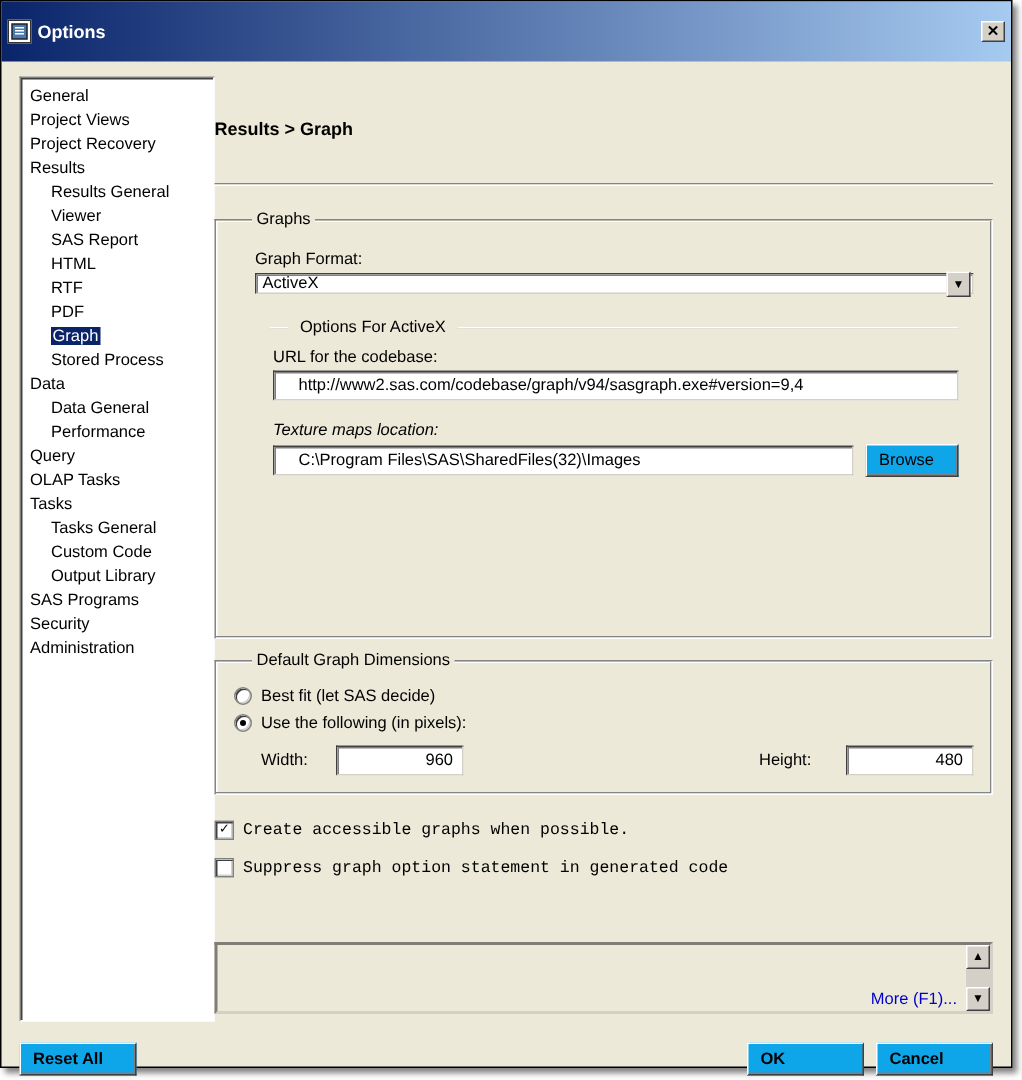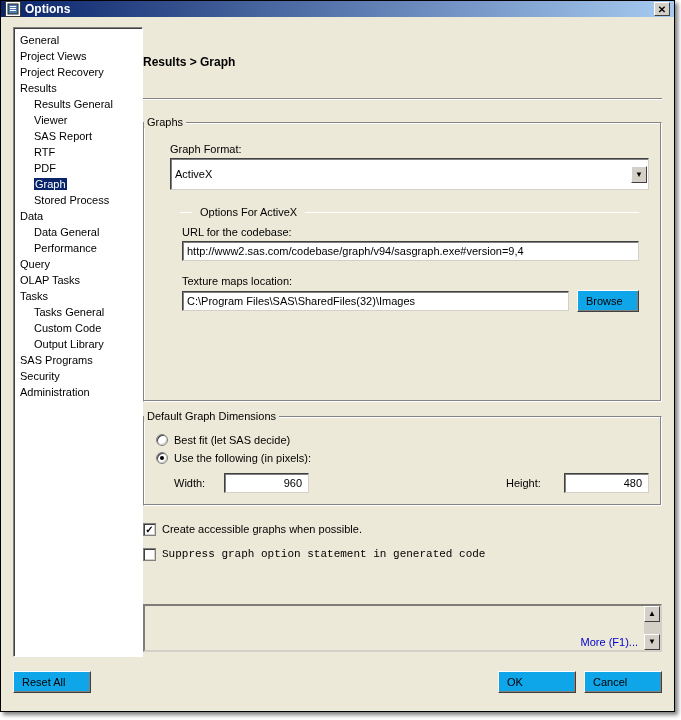--- a/index.html
+++ b/index.html
@@ -14,21 +14,21 @@
   }
   .window {
     width: 675px;
     height: 712px;
     border: 1px solid #000;
     background: #ece9d8;
     box-shadow: 3px 3px 4px rgba(0,0,0,0.5);
     position: relative;
   }
   .titlebar {
-    height: 16px;
+    height: 40px;
     background: linear-gradient(to right, #0a246a, #a6caf0);
     color: #fff;
     display: flex;
     align-items: center;
     padding: 0 4px;
     font-weight: bold;
     font-size: 12px;
   }
   .titlebar-icon {
     width: 16px; height: 16px;
@@ -108,28 +108,28 @@
     border-right-color: #fff;
     border-bottom-color: #fff;
     box-shadow: inset -1px -1px 0 #848484, inset 1px 1px 0 #fff;
     position: relative;
     padding: 14px 12px 12px 12px;
     margin-bottom: 14px;
   }
   .fieldset-legend {
     position: absolute;
     top: -7px;
-    left: 0;
+    left: 24px;
     background: #ece9d8;
     padding: 0 3px;
   }
   .label { display: block; margin-bottom: 3px; margin-top: 6px; }
   .select-wrap {
     width: 100%;
-    height: 32px;
+    height: 14px;
     background: #fff;
     border: 1px solid #404040;
     border-right-color: #d4d0c8;
     border-bottom-color: #d4d0c8;
     box-shadow: inset 1px 1px 0 #808080;
     display: flex;
     align-items: center;
     cursor: default;
   }
   .select-text {
@@ -166,21 +166,21 @@
   .options-for-dash.left { width: 12px; }
   .options-for-dash.right { flex: 1; }
   .input {
     width: 100%;
     height: 20px;
     background: #fff;
     border: 1px solid #404040;
     border-right-color: #d4d0c8;
     border-bottom-color: #d4d0c8;
     box-shadow: inset 1px 1px 0 #808080;
-    padding: 0 4px;
+    padding: 0 16px;
     font: inherit;
   }
   .texture-row {
     display: flex;
     gap: 8px;
     align-items: center;
   }
   .texture-row .input { flex: 1; }
   .btn {
     height: 22px;
@@ -190,20 +190,21 @@
     border: 1px solid #fff;
     border-right-color: #404040;
     border-bottom-color: #404040;
     box-shadow: inset -1px -1px 0 #808080;
     font: inherit;
     text-align: left;
     cursor: default;
   }
   .radio-row, .check-row {
     display: flex;
+    align-items: center;
     gap: 6px;
     padding: 3px 0;
     cursor: default;
   }
   .radio {
     width: 12px; height: 12px;
     border-radius: 50%;
     background: #fff;
     border: 1px solid #808080;
     box-shadow: inset 1px 1px 0 #404040, inset -1px -1px 0 #d4d0c8;
@@ -281,20 +282,21 @@
     color: #0000cc;
     cursor: default;
   }
   .footer {
     position: absolute;
     bottom: 12px;
     left: 12px;
     right: 12px;
     display: flex;
     justify-content: space-between;
+    font-weight: bold;
   }
   .footer-right { display: flex; gap: 8px; }
   .footer .btn { min-width: 78px; }
   .graphs-box { height: 280px; }
 </style>
 </head>
 <body>
 
 <div class="window">
   <div class="titlebar">
@@ -310,20 +312,21 @@
 
   <div class="body">
     <div class="tree" id="tree">
         <div class="tree-item"><span class="lbl">General</span></div>
         <div class="tree-item"><span class="lbl">Project Views</span></div>
         <div class="tree-item"><span class="lbl">Project Recovery</span></div>
         <div class="tree-item"><span class="lbl">Results</span></div>
         <div class="tree-item child"><span class="lbl">Results General</span></div>
         <div class="tree-item child"><span class="lbl">Viewer</span></div>
         <div class="tree-item child"><span class="lbl">SAS Report</span></div>
+        <div class="tree-item child"><span class="lbl">HTML</span></div>
         <div class="tree-item child"><span class="lbl">RTF</span></div>
         <div class="tree-item child"><span class="lbl">PDF</span></div>
         <div class="tree-item child selected"><span class="lbl">Graph</span></div>
         <div class="tree-item child"><span class="lbl">Stored Process</span></div>
         <div class="tree-item"><span class="lbl">Data</span></div>
         <div class="tree-item child"><span class="lbl">Data General</span></div>
         <div class="tree-item child"><span class="lbl">Performance</span></div>
         <div class="tree-item"><span class="lbl">Query</span></div>
         <div class="tree-item"><span class="lbl">OLAP Tasks</span></div>
         <div class="tree-item"><span class="lbl">Tasks</span></div>
@@ -350,21 +353,21 @@
 
           <div class="options-for">
             <div class="options-for-line">
               <span class="options-for-dash left"></span>
               <span>Options For ActiveX</span>
               <span class="options-for-dash right"></span>
             </div>
             <div style="padding-left:2px;">
               <span class="label">URL for the codebase:</span>
               <input class="input" value="http://www2.sas.com/codebase/graph/v94/sasgraph.exe#version=9,4" style="">
-              <span class="label" style="margin-top:14px;">Texture maps location:</span>
+              <span class="label" style="margin-top:14px;font-style:italic;">Texture maps location:</span>
               <div class="texture-row">
                 <input class="input" value="C:\Program Files\SAS\SharedFiles(32)\Images" style="">
                 <button class="btn">Browse</button>
               </div>
             </div>
           </div>
         </div>
       </div>
 
       <div class="fieldset">
@@ -379,21 +382,21 @@
         </div>
         <div class="dims-row">
           <span class="dim-label">Width:</span>
           <input class="num-input" value="960" style="">
           <span style="flex:1"></span>
           <span style="width:50px">Height:</span>
           <input class="num-input" value="480" style="">
         </div>
       </div>
 
-      <div class="check-row" style="margin-top:6px;">
+      <div class="check-row" style="margin-top:6px;font-family:Liberation Mono, monospace;">
         <span class="checkbox checked"></span>
         <span>Create accessible graphs when possible.</span>
       </div>
       <div class="check-row" style="margin-top:6px;font-family:Liberation Mono, monospace;">
         <span class="checkbox"></span>
         <span>Suppress graph option statement in generated code</span>
       </div>
 
       <div class="desc-box" style="margin-top:40px;">
         <div class="desc-scroll">

